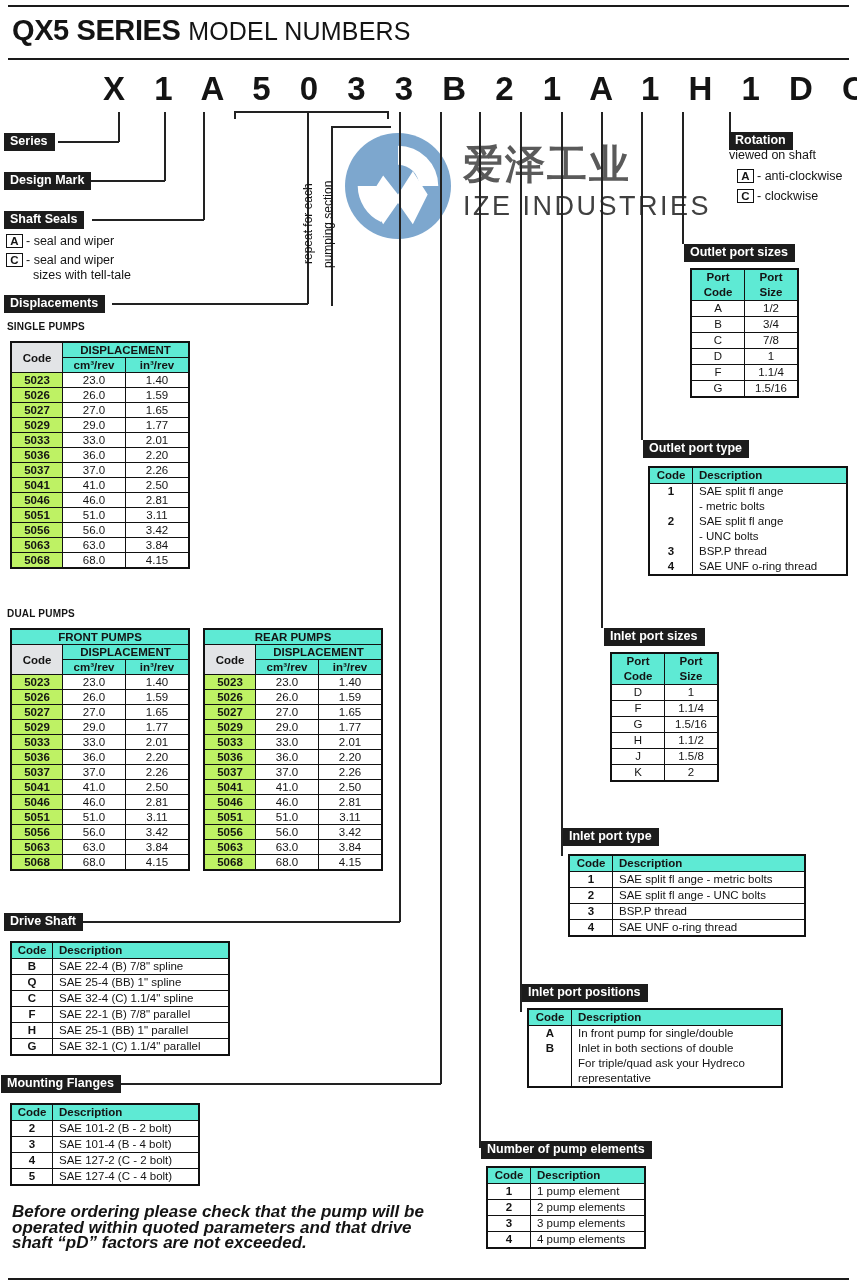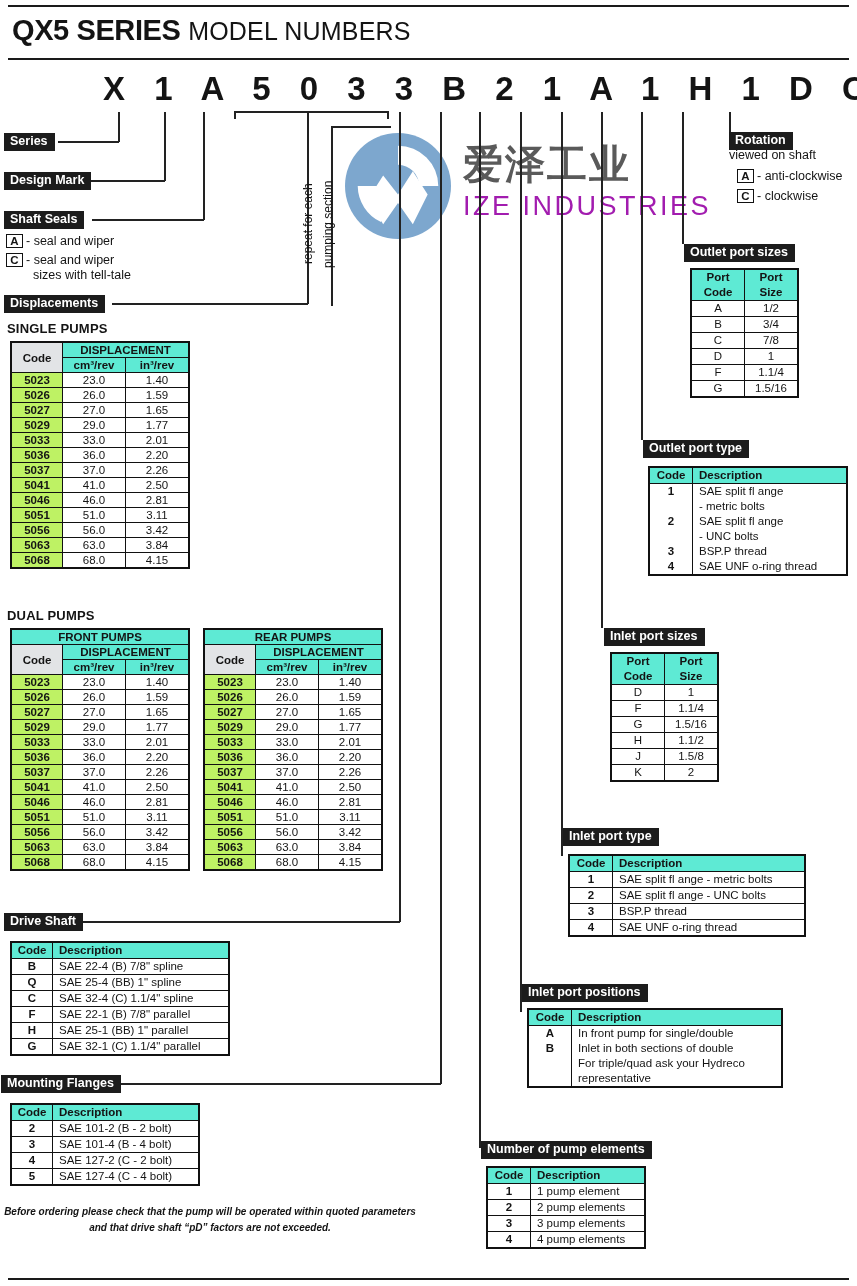--- a/index.html
+++ b/index.html
@@ -30,21 +30,21 @@
   #model-code{
     position:absolute;left:103px;top:70px;
     font-size:33px;font-weight:bold;letter-spacing:10px;
     white-space:nowrap;
   }
 
   
   #watermark{position:absolute;left:345px;top:133px;width:345px;height:110px;}
   #wm-logo{position:absolute;left:0;top:0;width:106px;height:106px;}
   #wm-cn{position:absolute;left:118px;top:4px;font-size:40px;font-weight:bold;color:#5a5a5a;letter-spacing:2px;white-space:nowrap;}
-  #wm-en{position:absolute;left:118px;top:58px;font-size:27px;color:#a21caf;letter-spacing:2.5px;white-space:nowrap;}
+  #wm-en{position:absolute;left:118px;top:58px;font-size:27px;color:#404040;letter-spacing:2.5px;white-space:nowrap;}
 
   
   .vline{position:absolute;width:1.6px;background:#222;}
   .hline{position:absolute;height:1.6px;background:#222;}
 
   
   .tag{
     position:absolute;background:#1c1c1c;color:#fff;
     font-size:12.5px;font-weight:bold;
     padding:2px 7px 3px 6px;white-space:nowrap;line-height:13px;
@@ -61,21 +61,21 @@
   }
   table.t thead th{background:#5eead4;font-weight:bold;}
   .outerbox{border:2px solid #111 !important;}
 
   
   .disp td,.disp th{height:14px;line-height:14px;}
   .disp .code{width:50px;font-weight:bold;background:#bef264;}
   .disp .num{width:62px;}
   .disp th.code-h{background:#e2e4e6;}
 
-  .sec-title{position:absolute;font-size:13px;font-weight:bold;letter-spacing:0.2px;}
+  .sec-title{position:absolute;font-size:10px;font-weight:bold;letter-spacing:0.2px;}
 
   
   .cd td,.cd th{height:15px;line-height:15px;}
   .cd .c{font-weight:bold;text-align:center;}
   .cd .d{text-align:left;padding-left:6px;}
 
   
   .ps td,.ps th{height:15px;line-height:15px;}
 
   
@@ -88,22 +88,22 @@
   .keyline{position:absolute;font-size:12.5px;white-space:nowrap;line-height:16px;}
 
   
   .vtext{
     position:absolute;font-size:12px;white-space:nowrap;
     transform-origin:0 0;transform:rotate(-90deg);
   }
 
   
   #footnote{
-    position:absolute;left:0;top:1204px;width:420px;
-    font-size:10px;font-weight:bold;font-style:italic;line-height:15.5px;text-align:center;
+    position:absolute;left:12px;top:1204px;width:420px;
+    font-size:17px;font-weight:bold;font-style:italic;line-height:15.5px;
   }
   #rot-sub{position:absolute;left:729px;top:148px;font-size:12.5px;}
 </style>
 </head>
 <body>
 
 <div class="page">
 
   <div class="rule" id="rule-top"></div>
   <div class="rule" id="rule-under-title"></div>

